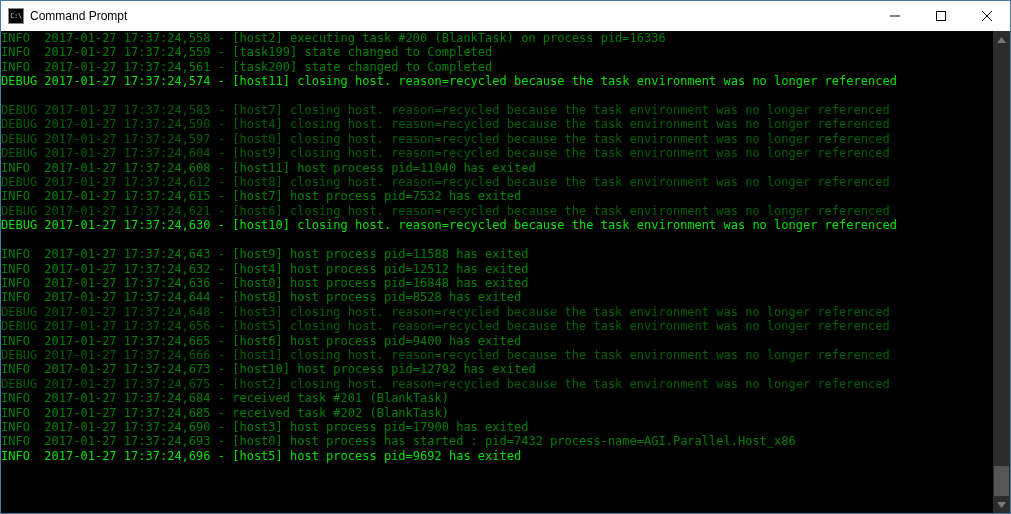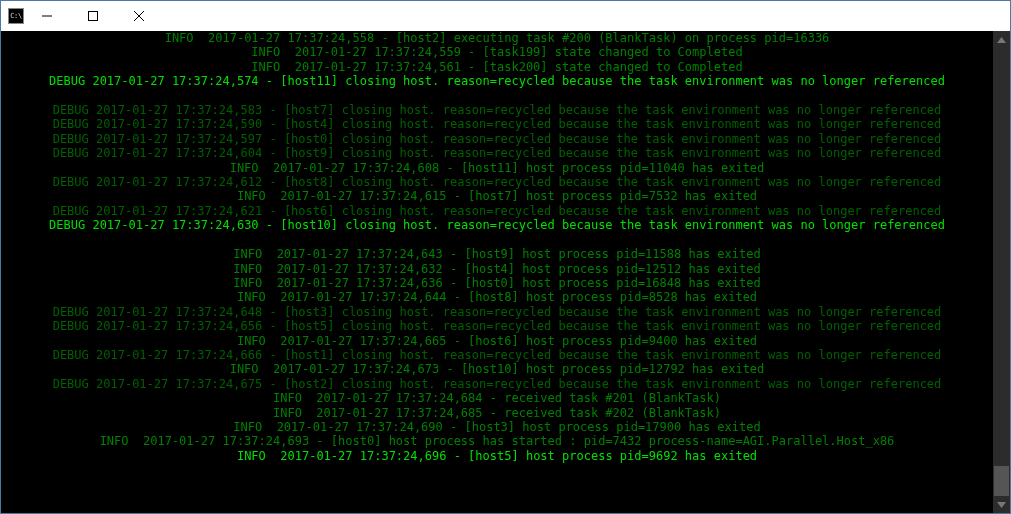--- a/index.html
+++ b/index.html
@@ -66,21 +66,21 @@
   }
   .console {
     flex: 1;
     padding: 0 0 0 0;
     font-family: Consolas, "Lucida Console", monospace;
     font-size: 12px;
     line-height: 14.4px;
     white-space: pre;
     overflow: hidden;
   }
-  .line { display: block; text-align: center; }
+  .line { display: block; }
   .info .level, .info .text { color: #008000; }
   .debug .level, .debug .text { color: #006000; }
   .bright .level, .bright .text { color: #00e000; }
   .scrollbar {
     width: 17px;
     background: #2c2c2c;
     display: flex;
     flex-direction: column;
   }
   .sb-btn {
@@ -97,20 +97,21 @@
     bottom: 0;
     height: 30px;
   }
 </style>
 </head>
 <body>
 
 <div class="window">
   <div class="titlebar">
     <div class="icon">C:\</div>
+    <div class="title">Command Prompt</div>
     <div class="win-controls">
       <div class="win-btn">
         <svg width="10" height="10">
             <line x1="0" y1="5" x2="10" y2="5" stroke="#000" stroke-width="1"></line>
           </svg>
       </div>
       <div class="win-btn">
         <svg width="10" height="10">
             <rect x="0.5" y="0.5" width="9" height="9" fill="none" stroke="#000" stroke-width="1"></rect>
           </svg>

